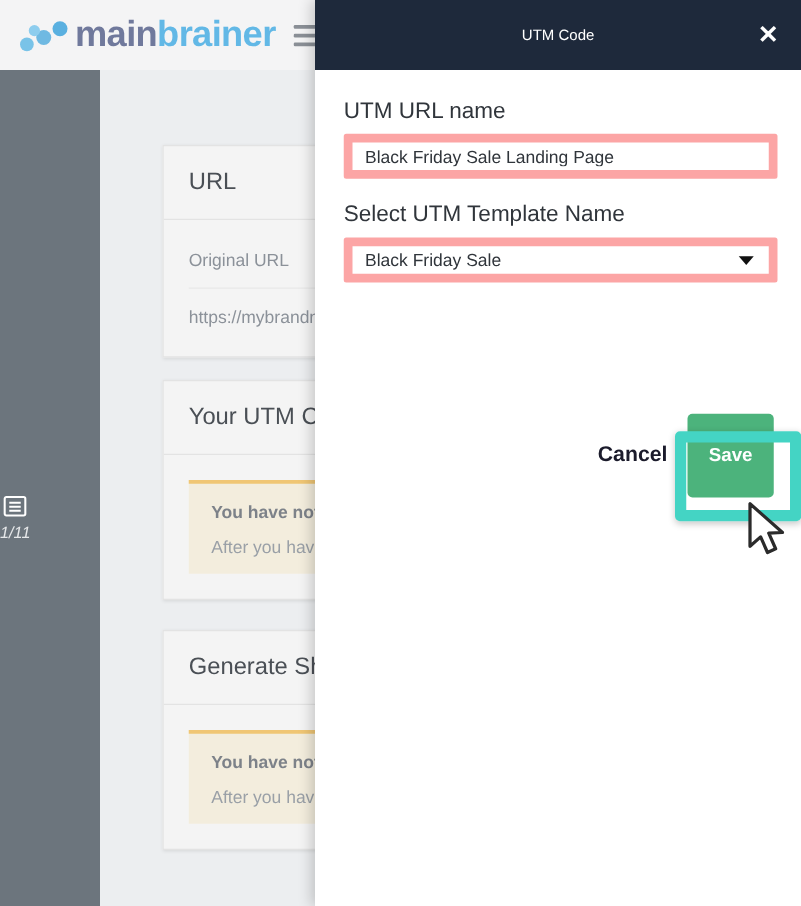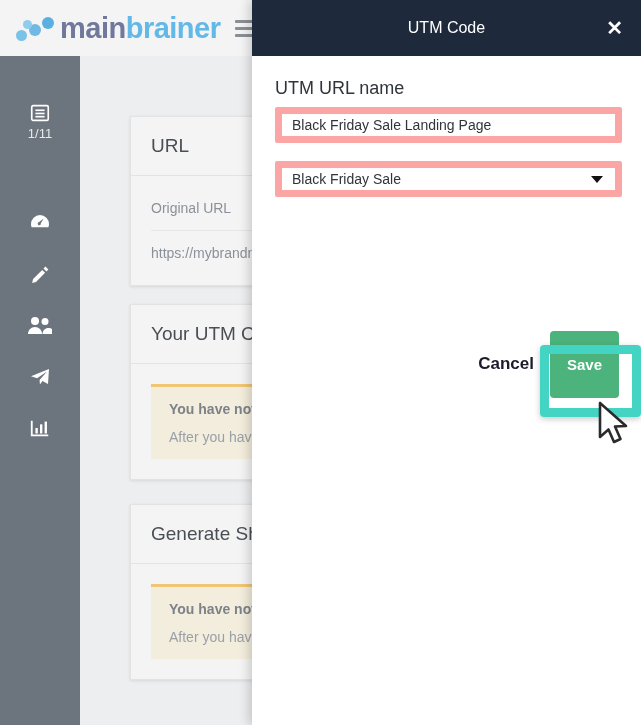--- a/index.html
+++ b/index.html
@@ -28,22 +28,22 @@
   .d4 { width: 9px;  height: 9px;  background: #8dcdee; left: 7px;  top: 7px; }
   .logo-text { font-size: 29px; font-weight: bold; letter-spacing: -0.5px; }
   .logo-main { color: #70799c; }
   .logo-brainer { color: #62b8e6; }
   .hamburger { margin-left: 14px; display: flex; flex-direction: column; gap: 4px; cursor: pointer; }
   .hamburger span { display: block; width: 22px; height: 3px; background: #8a8f96; border-radius: 1px; }
 
   .sidebar {
     position: absolute; left: 0; top: 56px; width: 80px; height: 669px;
     background: #6c757d;
-    display: flex; flex-direction: column; align-items: center;
-    padding-top: 46px; gap: 28px;
+    display: flex; flex-direction: row; align-items: center;
+    padding-top: 46px; gap: 28px; font-style: italic;
   }
   .side-item { display: flex; flex-direction: column; align-items: center; cursor: pointer; }
   .side-icon { color: #ffffff; display: block; }
   .side-badge { color: #e6e8ea; font-size: 13px; margin-top: 2px; }
   .side-gap { height: 14px; }
 
   .content {
     position: absolute; left: 80px; top: 56px; right: 0; bottom: 0;
     background: #eceef0; padding: 0;
   }
@@ -74,21 +74,21 @@
   
   .modal {
     position: absolute; left: 252px; top: 0; width: 389px; height: 725px;
     background: #ffffff;
     box-shadow: -3px 0 10px rgba(0,0,0,0.18);
   }
   .modal-header {
     position: relative; height: 56px; background: #1e293b;
     display: flex; align-items: center; justify-content: center;
   }
-  .modal-title { color: #ffffff; font-size: 16px; }
+  .modal-title { color: #ffffff; font-size: 12px; }
   .modal-close {
     position: absolute; right: 18px; top: 50%; transform: translateY(-50%);
     color: #ffffff; font-size: 20px; font-weight: bold; cursor: pointer; line-height: 1;
   }
   .modal-body { padding: 22px 23px 0 23px; }
   .form-label { font-size: 18px; color: #30353b; margin-bottom: 8px; }
   .form-input, .form-select {
     width: 347px; height: 36px; border: 7px solid #fca5a5; background: #ffffff;
     border-radius: 2px; padding: 0 10px; font-size: 14px; color: #30353b;
     display: flex; align-items: center; margin-bottom: 18px;
@@ -241,20 +241,21 @@
     <div class="modal-header">
       <div class="modal-title">UTM Code</div>
       <div class="modal-close">✕</div>
     </div>
 
     <div class="modal-body">
 
       <div class="form-label">UTM URL name</div>
       <input class="form-input" type="text" value="Black Friday Sale Landing Page" style="">
 
+      <div class="form-label">Select UTM Template Name</div>
       <div class="form-select">
         <span>Black Friday Sale</span>
         <span class="caret"></span>
       </div>
 
 
     </div>
 
     <div class="actions">
       <button class="btn-cancel">Cancel</button>

